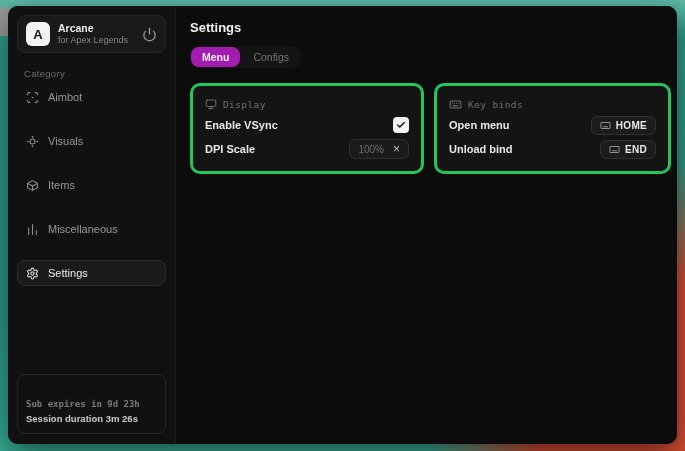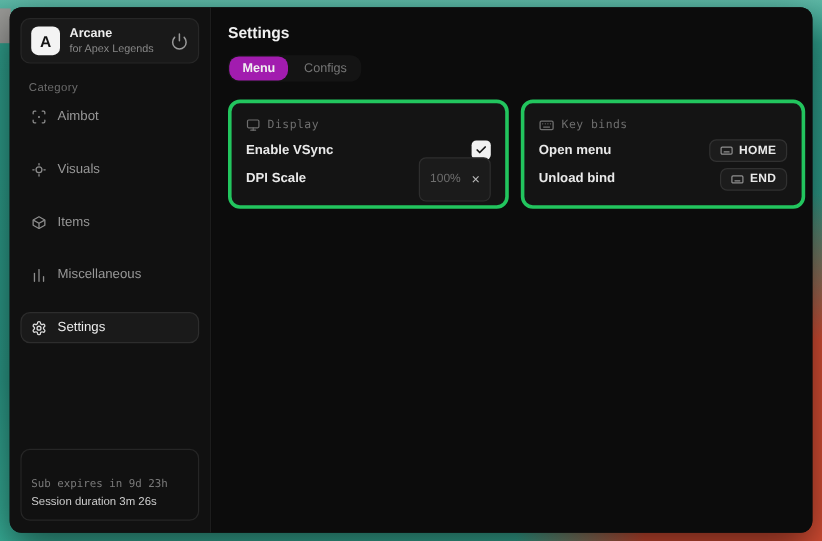--- a/index.html
+++ b/index.html
@@ -48,21 +48,21 @@
     display:flex; align-items:center; gap:9px;
     padding:6px 8px; border-radius:8px; border:1px solid transparent;
     color:#989898; font-size:11px; cursor:pointer; height:26px;
   }
   .nav-item .nav-icon { display:flex; color:#8c8c8c; }
   .nav-item.active { background:#1a1a1a; border-color:#2d2d2d; color:#ececec; }
   .nav-item.active .nav-icon { color:#dcdcdc; }
 
   .sidebar-footer {
     margin-top:auto; border:1px solid #262626; border-radius:8px;
-    padding:23px 8px 6px 8px; line-height:1.55;
+    padding:23px 8px 6px 8px; line-height:1.55;font-weight:bold;
   }
   .footer-line1 { font-family:"DejaVu Sans Mono", monospace; font-size:9px; color:#7a7a7a; }
   .footer-line2 { font-size:9.5px; color:#cdcdcd; }
 
   
   .main { flex:1; padding:14px 14px; background:#0c0c0c; }
   .main-title { font-size:13px; font-weight:700; color:#f1f1f1; }
   .tab-group {
     margin-top:11px; display:inline-flex; gap:2px;
     background:#141414; border-radius:9px; padding:1px;
@@ -86,21 +86,21 @@
   .card-row { display:flex; align-items:center; justify-content:space-between; height:24px; }
   .row-label { font-size:11px; font-weight:600; color:#e9e9e9; }
 
   .checkbox {
     width:16px; height:16px; border-radius:4px; background:#f2f2f2;
     display:flex; align-items:center; justify-content:center; cursor:pointer;
   }
   .dpi-control {
     display:flex; align-items:center; gap:9px;
     background:#1b1b1b; border:1px solid #2e2e2e; border-radius:6px;
-    padding:2px 8px; height:37px; cursor:text;
+    padding:2px 8px; height:20px; cursor:text;
   }
   .dpi-value { font-size:10px; color:#6e6e6e; }
   .dpi-clear { font-size:12px; color:#b9b9b9; cursor:pointer; line-height:1; }
 
   .keybind-btn {
     display:flex; align-items:center; gap:5px;
     background:#1c1c1c; border:1px solid #313131; border-radius:6px;
     padding:2px 8px; height:19px; cursor:pointer;
   }
   .keybind-btn .kb-icon { display:flex; color:#8f8f8f; }

